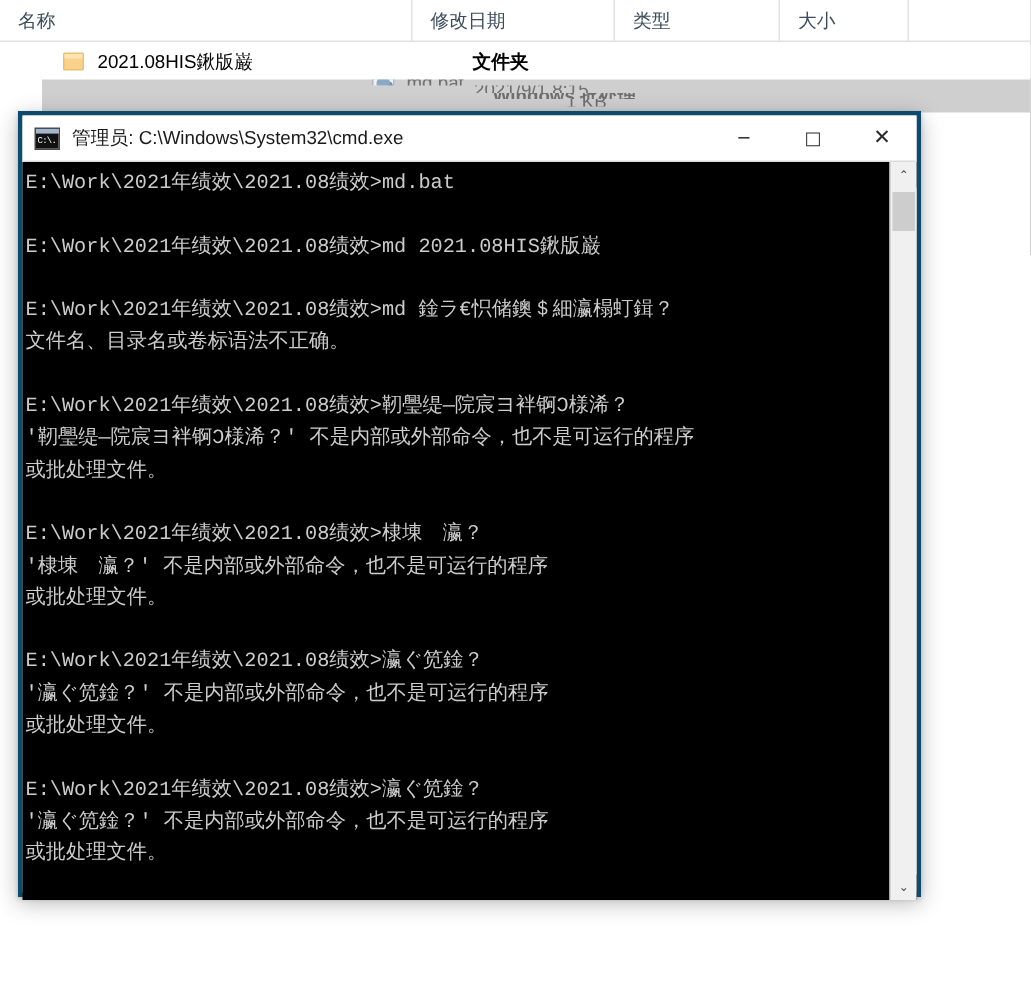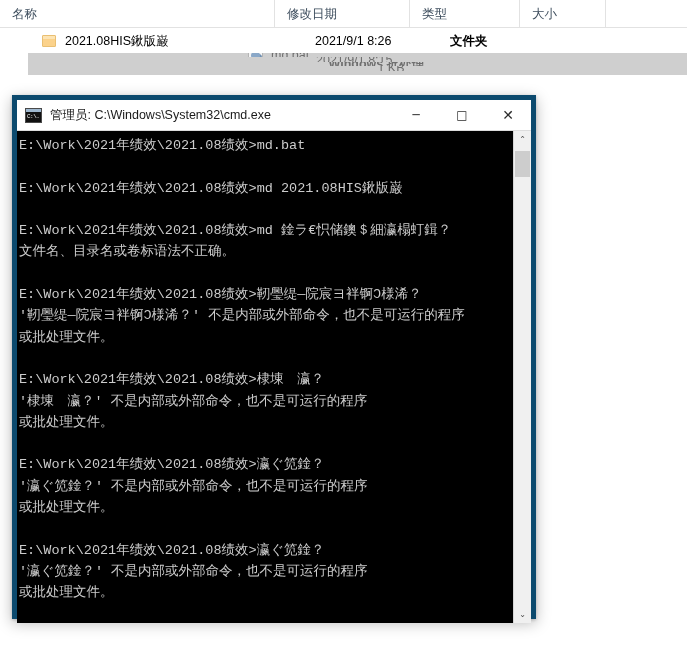--- a/index.html
+++ b/index.html
@@ -143,25 +143,25 @@
     width: 9px; height: 9px;
     background: #8aa8c8;
     border-radius: 50%;
     box-shadow: 3px 2px 0 -1px #6f90b2;
   }
 
   
   .cmd-window {
     position: absolute;
     left: 12px;
-    top: 95px;
-    width: 524px;
+    top: 74px;
+    width: 602px;
     height: 524px;
     background: #f0f0f0;
-    border: 5px solid #0c4a6e;
+    border: 3px solid #0c4a6e;
     box-sizing: border-box;
     box-shadow: 0 4px 14px rgba(0,0,0,0.28), 0 1px 3px rgba(0,0,0,0.20);
   }
 
   .titlebar {
     position: relative;
     height: 30px;
     background: #ffffff;
     display: flex;
     align-items: center;
@@ -305,21 +305,20 @@
       </div>
       <div class="col-header c-pad"></div>
     </div>
     <div class="hdr-underline"></div>
 
     <div class="file-row r1">
       <div class="cell c-name">
         <span class="folder-icon"></span>
         <span>2021.08HIS鍬版巌</span>
       </div>
-      <div class="cell c-date">2021/9/1 8:26</div>
       <div class="cell c-type">文件夹</div>
       <div class="cell c-size"></div>
       <div class="cell c-pad"></div>
     </div>
 
     <div class="file-row r2">
       <div class="cell c-name">
         <span class="bat-icon">
             <span class="gear"></span>
           </span>

